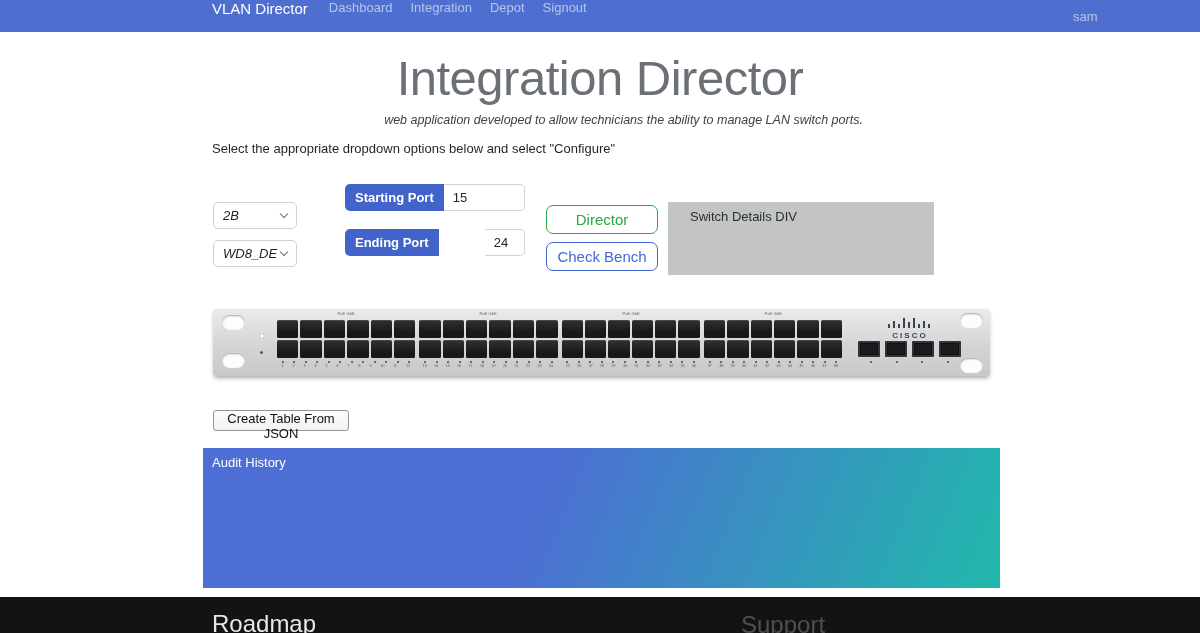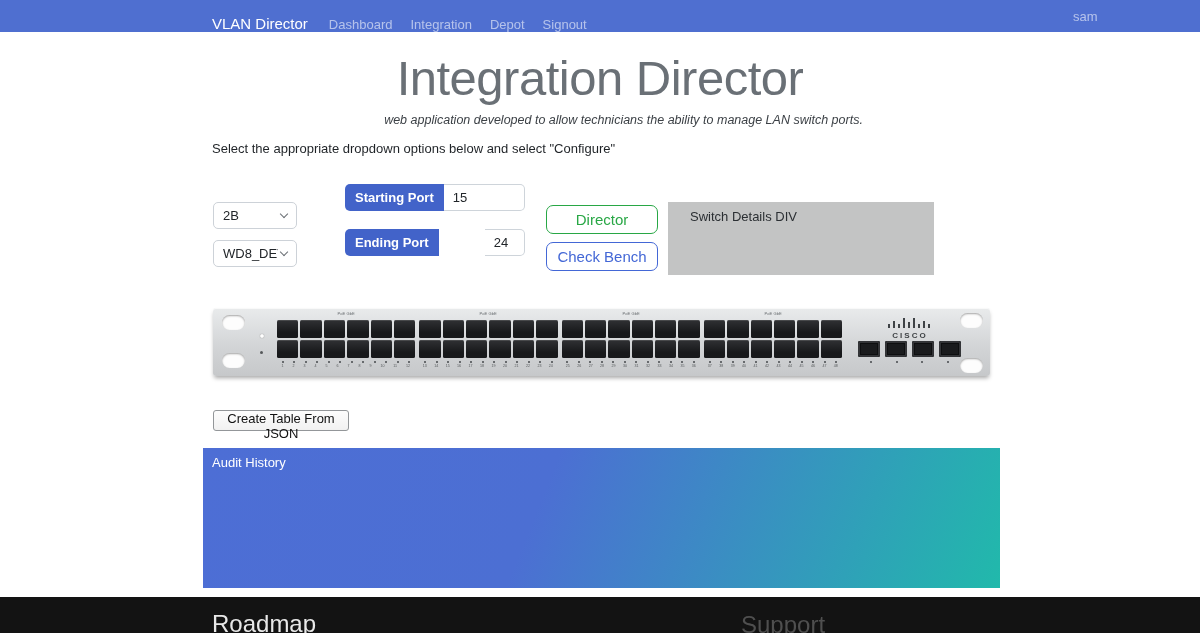--- a/index.html
+++ b/index.html
@@ -2,41 +2,41 @@
 <html><head>
 <meta charset="utf-8">
 <style>
   * { margin:0; padding:0; box-sizing:border-box; }
   html,body { background:#fff; }
   body { font-family:"Liberation Sans","DejaVu Sans",sans-serif; }
   #page { position:relative; width:1200px; height:633px; background:#fff; overflow:hidden; }
 
   
   .navbar { position:absolute; top:0; left:0; width:1200px; height:32px; background:#4f6fd0;
-            display:flex; align-items:flex-end; }
+            display:flex; align-items:flex-start; }
   .nav-brand { color:#ffffff; font-size:15px; font-weight:500; margin-left:212px; text-decoration:none; }
   .nav-links { display:flex; align-items:center; margin-left:12px; }
   .nav-link { color:rgba(255,255,255,0.58); font-size:13px; padding:0 9px; text-decoration:none; cursor:pointer; }
   .nav-user { position:absolute; left:1073px; top:0; height:32px; display:flex; align-items:center;
               color:rgba(255,255,255,0.58); font-size:13px; cursor:pointer; }
 
   
   .hero-title { position:absolute; top:50px; left:0; width:100%; text-align:center;
                 font-size:49px; font-weight:400; color:#6a7076; letter-spacing:-0.5px; }
   .hero-sub { position:absolute; top:113px; left:0; width:100%; text-align:center;
               font-size:12.5px; font-style:italic; color:#3c4146;padding-left:47px; }
   .instruction { position:absolute; top:141px; left:212px; font-size:13px; color:#1f2327; }
 
   
   .select-wrap { position:absolute; width:84px; height:27px; }
   .select-wrap.s1 { left:213px; top:202px; }
   .select-wrap.s2 { left:213px; top:240px; }
   .select-wrap select { width:100%; height:100%; appearance:none; -webkit-appearance:none;
       border:1px solid #cdd2d8; border-radius:5px; background:#fff; font-size:13px;
-      font-family:inherit; color:#212529; padding:0 18px 0 9px; cursor:pointer; }
+      font-family:inherit; color:#212529; padding:0 18px 0 9px; cursor:pointer;font-style:italic; }
   .select-wrap::after { content:""; position:absolute; right:10px; top:9px; width:5px; height:5px;
       border-left:1.5px solid #6b7075; border-bottom:1.5px solid #6b7075; transform:rotate(-45deg);
       pointer-events:none; }
 
   .input-group { position:absolute; display:flex; width:180px; height:27px; }
   .input-group.g1 { left:345px; top:184px; }
   .input-group.g2 { left:345px; top:229px;gap:46px; }
   .ig-label { background:#4263c9; color:#fff; font-size:13px; font-weight:600;
       display:flex; align-items:center; padding:0 10px; border-radius:5px 0 0 5px; white-space:nowrap; }
   .ig-input { flex:1; min-width:0; border:1px solid #ced4da; border-left:none;

